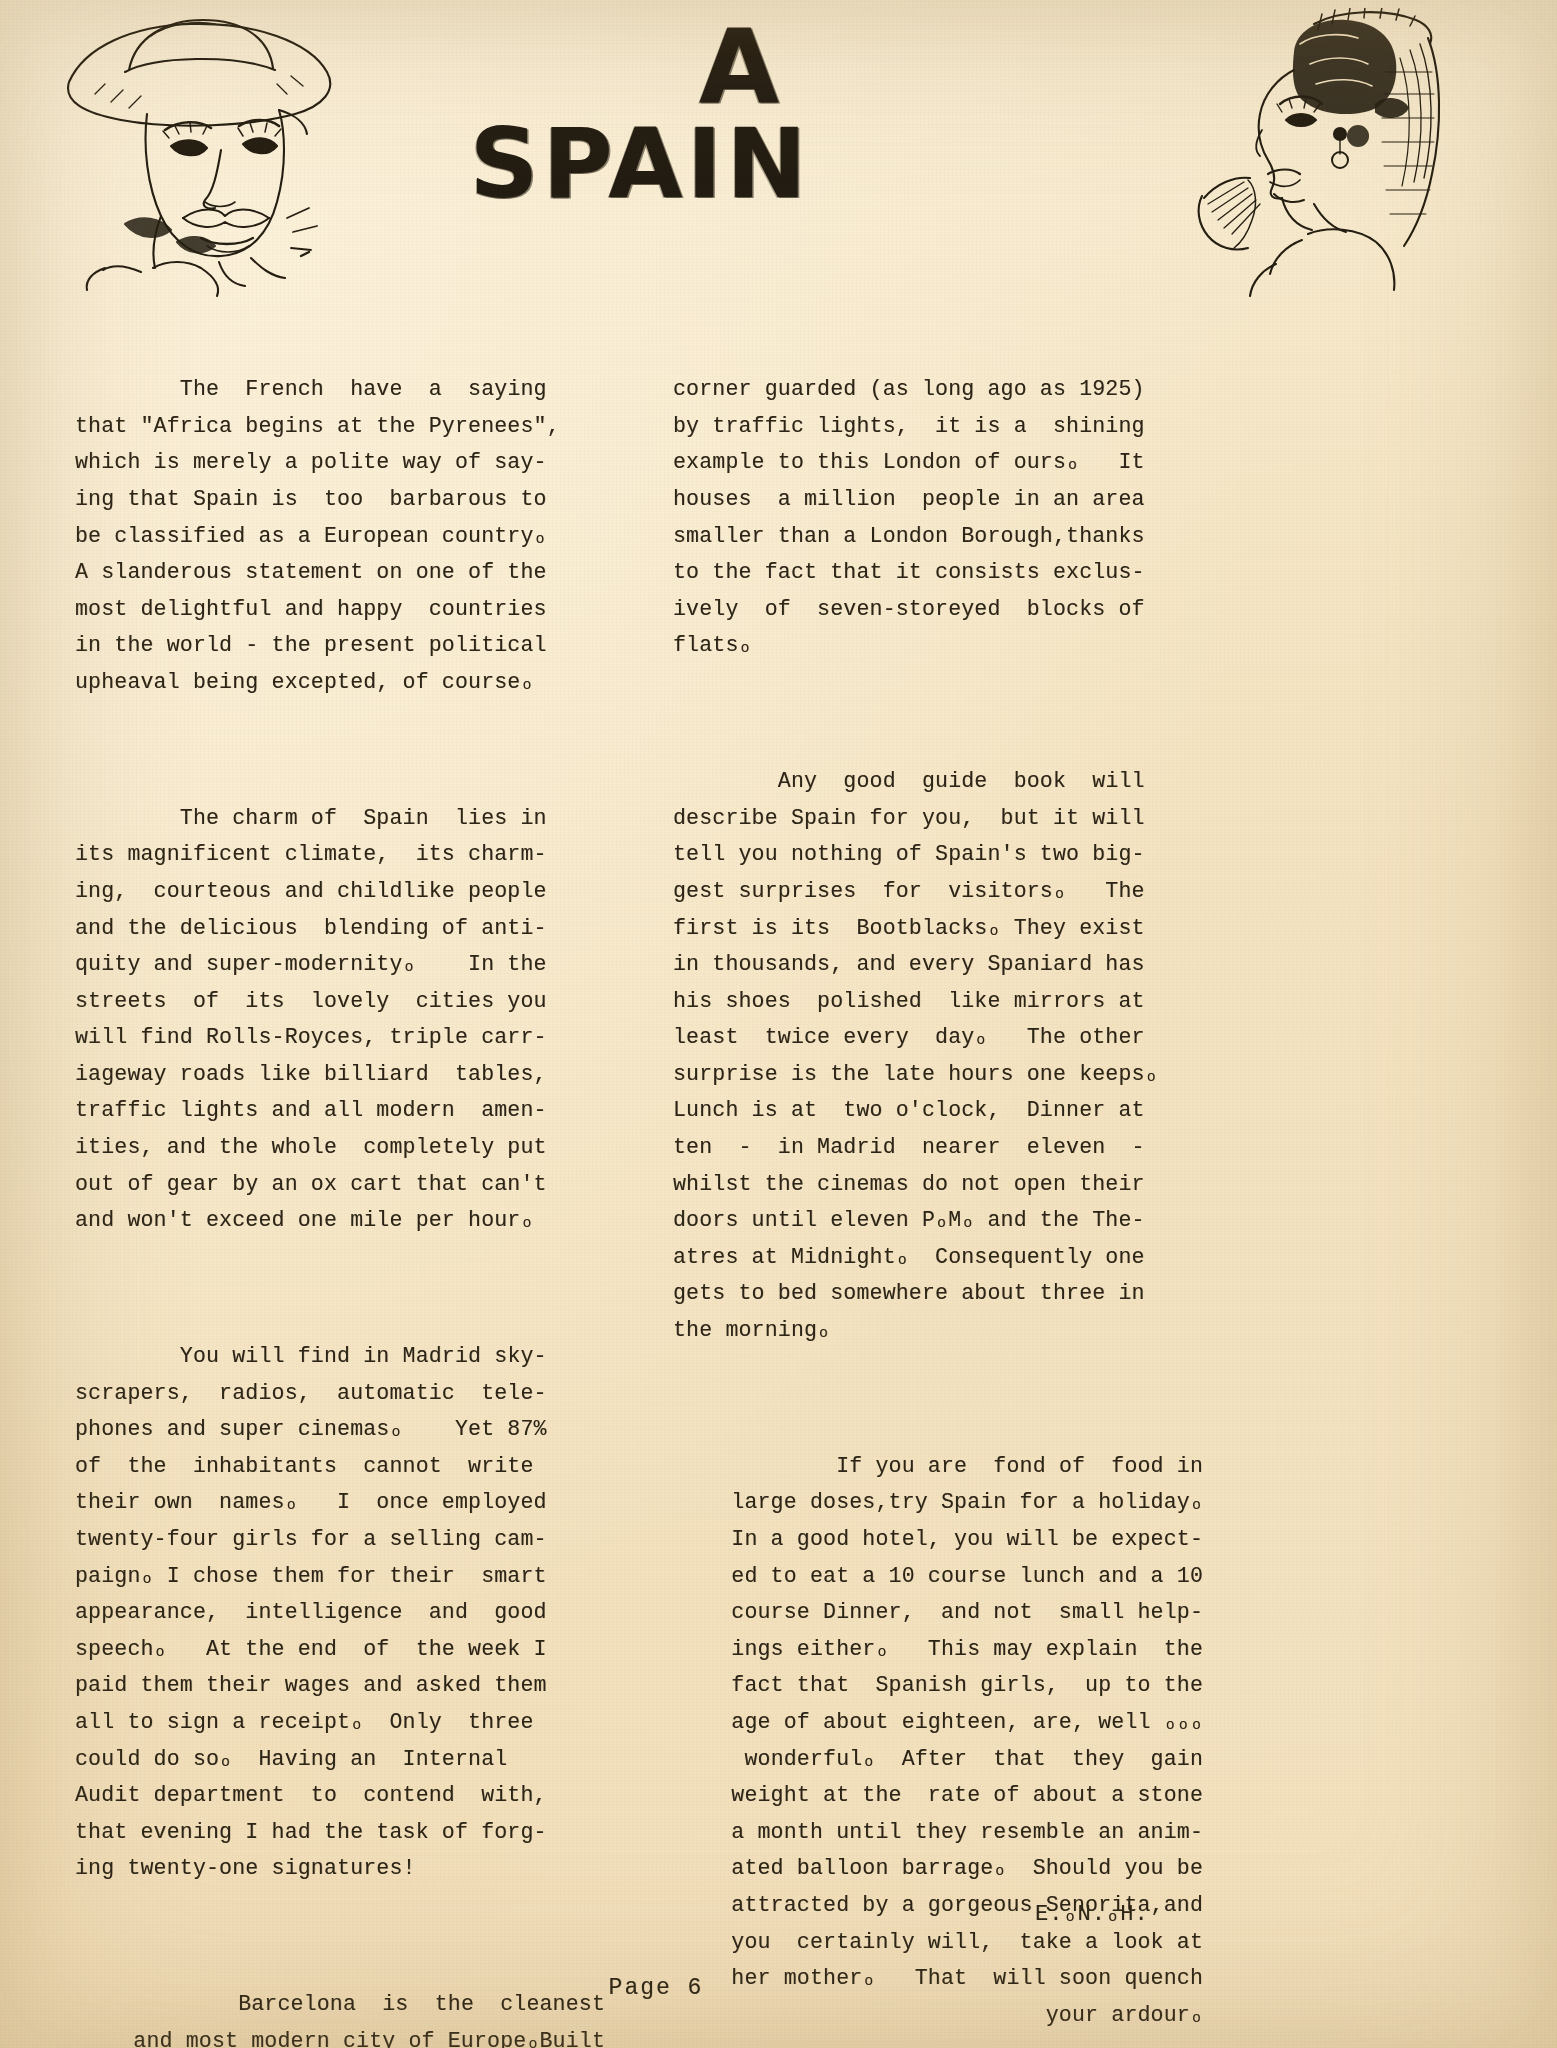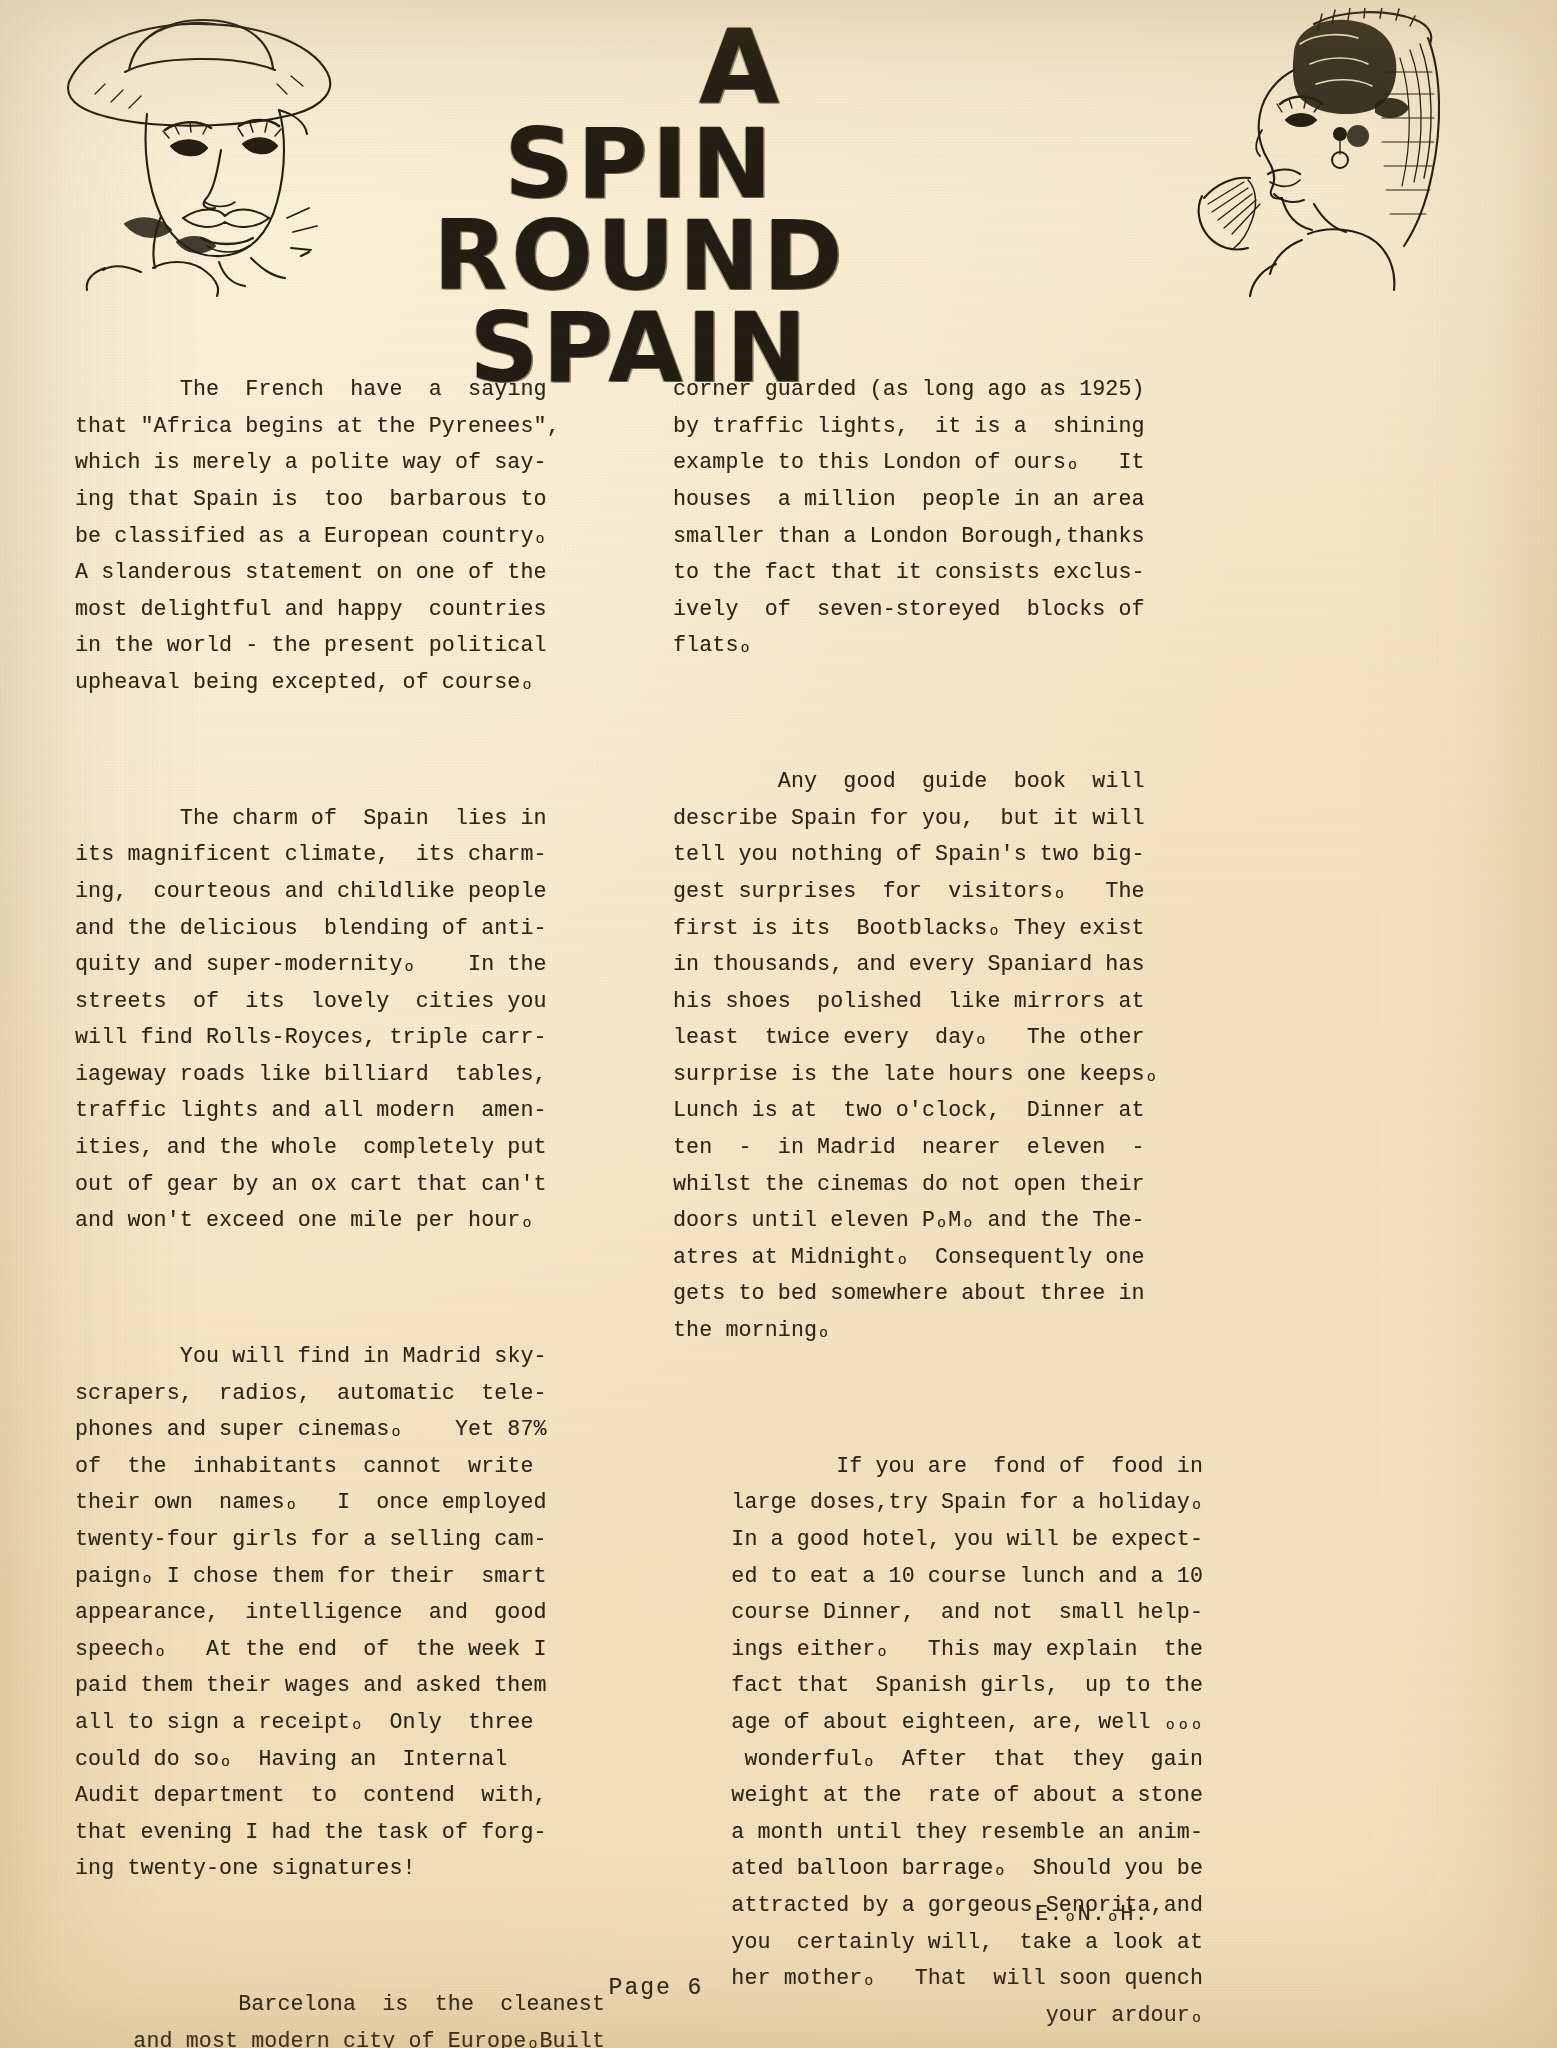--- a/index.html
+++ b/index.html
@@ -167,21 +167,20 @@
 
         <path d="M70 214 C86 204 106 208 116 220 C104 230 84 230 70 214 Z" fill="#241e12" opacity=".85"></path>
         <path d="M122 232 C136 224 152 226 160 236 C148 246 132 244 122 232 Z" fill="#241e12" opacity=".85"></path>
         <path d="M232 208 l22 -10 M238 222 l24 -6 M236 238 l20 2" stroke-width="1.8"></path>
         <path d="M246 246 l8 -4" stroke-width="2.4"></path>
       </g>
     </svg>
 
     <div class="title-block">
       <div class="title-line t-a">A</div>
-      <div class="title-line t-spin">SPIN ROUND</div>
       <div class="title-line t-spain">SPAIN</div>
     </div>
 
     <svg class="sketch sketch-right" viewBox="0 0 260 290" xmlns="http://www.w3.org/2000/svg">
       <g fill="none" stroke="#241e12" stroke-width="2.1" stroke-linecap="round" stroke-linejoin="round">
 
         <path d="M124 16 C150 2 196 0 226 12 C238 17 244 26 240 36"></path>
         <path d="M128 22 l4 -16 M142 16 l3 -14 M158 12 l2 -12 M174 10 l1 -11
                  M190 10 l2 -11 M206 12 l3 -11 M220 18 l5 -10" stroke-width="1.5"></path>
 

